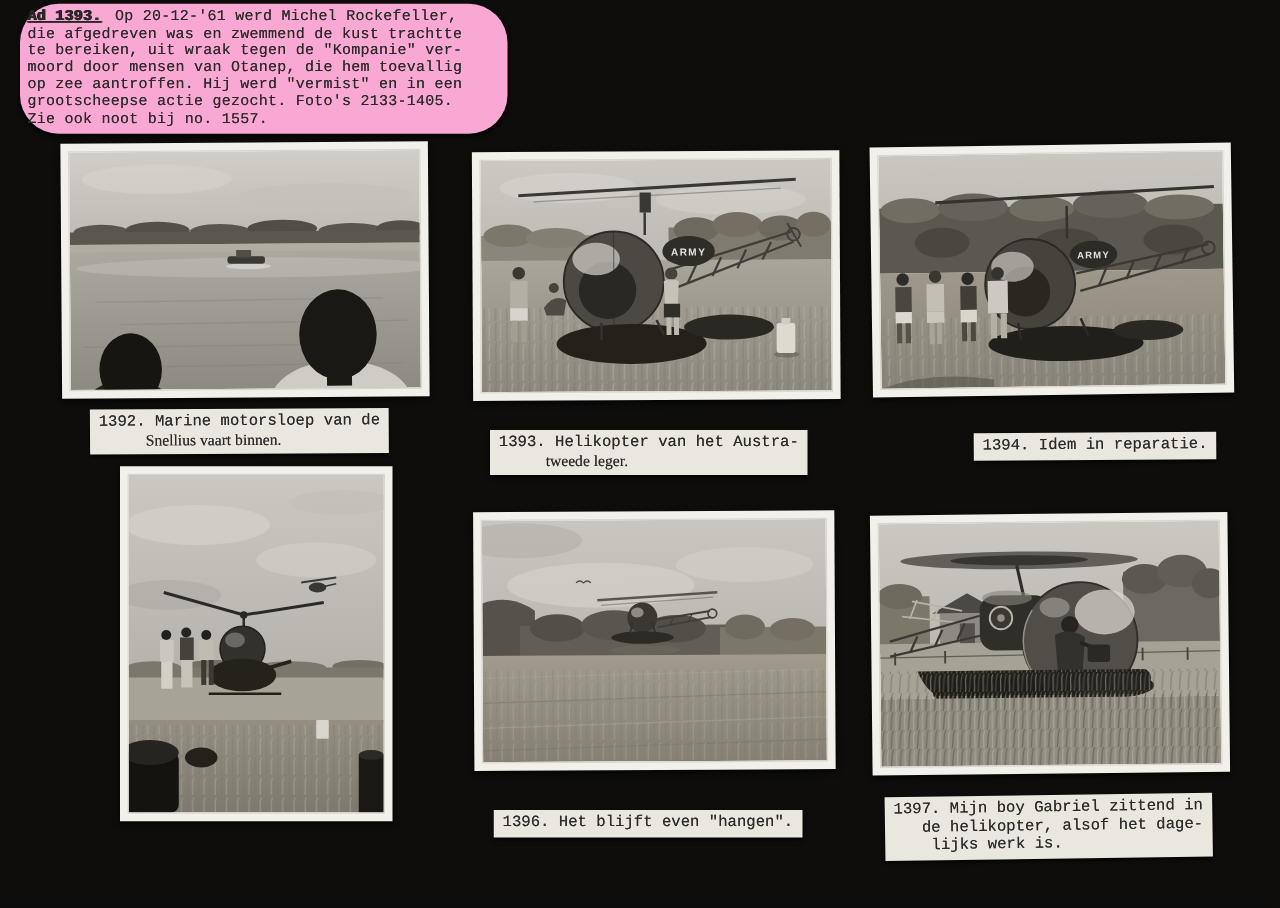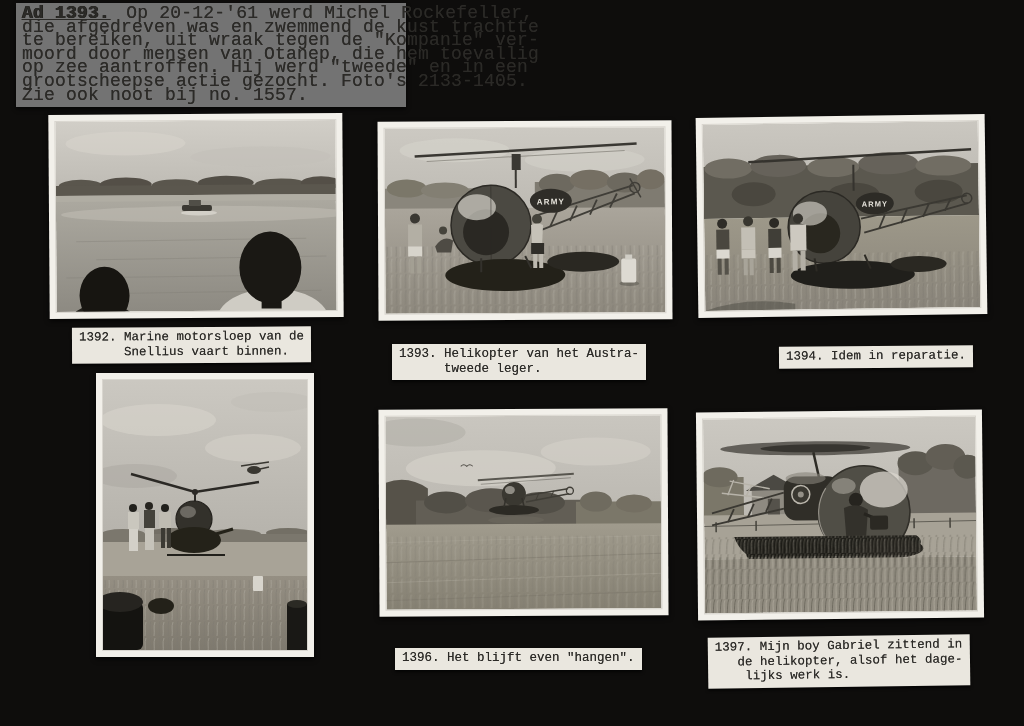--- a/index.html
+++ b/index.html
@@ -1,48 +1,48 @@
 <!DOCTYPE html>
 <html><head>
 <meta charset="utf-8">
 <style>
   html,body{margin:0;padding:0;background:#0e0d0c;}
   .board{position:relative;width:1024px;height:726px;background:#0e0d0c;overflow:hidden;
          font-family:"Liberation Mono","DejaVu Sans Mono",monospace;color:#2b2a27;}
   
-  .note{position:absolute;left:16px;top:3px;width:378px;background:#737373;
+  .note{position:absolute;left:16px;top:3px;width:378px;background:#f9a8d4;
         padding:4px 6px 5px 6px;box-shadow:0 2px 4px rgba(0,0,0,.7);
-        font-size:18px;line-height:13.6px;letter-spacing:.2px;}
+        font-size:12px;line-height:13.6px;letter-spacing:.2px;border-radius:31px;}
   .note-line{white-space:nowrap;text-shadow:0 0 .5px rgba(40,38,35,.8);}
   .note-label{font-weight:bold;text-decoration:underline;
               text-shadow:.6px 0 0 #1c1b18,-.4px 0 0 #1c1b18;}
   .note-rest{margin-left:1.5ch;}
   
   .photo{position:absolute;background:#f2f0ea;box-shadow:0 2px 5px rgba(0,0,0,.75);padding:7px;}
   .photo-inner{outline:1px solid #d9d6cf;line-height:0;}
   .photo svg{display:block;}
   
   .caption{position:absolute;background:#eae7df;padding:3px 7px 4px 7px;
            box-shadow:0 2px 3px rgba(0,0,0,.7);font-size:12.5px;line-height:14.5px;}
   .cap-line{white-space:nowrap;text-shadow:0 0 .5px rgba(40,38,35,.75);}
-  .ind6{padding-left:6ch;}
+  .ind6{padding-left:6ch;font-family:Liberation Serif, serif;}
   .ind3{padding-left:3ch;}
   .ind4{padding-left:4ch;}
 </style>
 </head>
 <body>
 
 <div class="board">
 
   <div class="note">
     <div class="note-line"><span class="note-label">Ad 1393.</span><span class="note-rest">Op 20-12-'61 werd Michel Rockefeller,</span></div>
     <div class="note-line">die afgedreven was en zwemmend de kust trachtte</div>
     <div class="note-line">te bereiken, uit wraak tegen de "Kompanie" ver-</div>
     <div class="note-line">moord door mensen van Otanep, die hem toevallig</div>
-    <div class="note-line">op zee aantroffen. Hij werd "tweede" en in een</div>
+    <div class="note-line">op zee aantroffen. Hij werd "vermist" en in een</div>
     <div class="note-line">grootscheepse actie gezocht. Foto's 2133-1405.</div>
     <div class="note-line">Zie ook noot bij no. 1557.</div>
   </div>
 
   <div class="photo" style="left:49px;top:114px;transform:rotate(-0.4deg);">
     <div class="photo-inner">
       <svg width="280" height="190" viewBox="0 0 280 190">
         <defs>
           <linearGradient id="p1sky" x1="0" y1="0" x2="0" y2="1">
             <stop offset="0" stop-color="#d1cec7"></stop>

